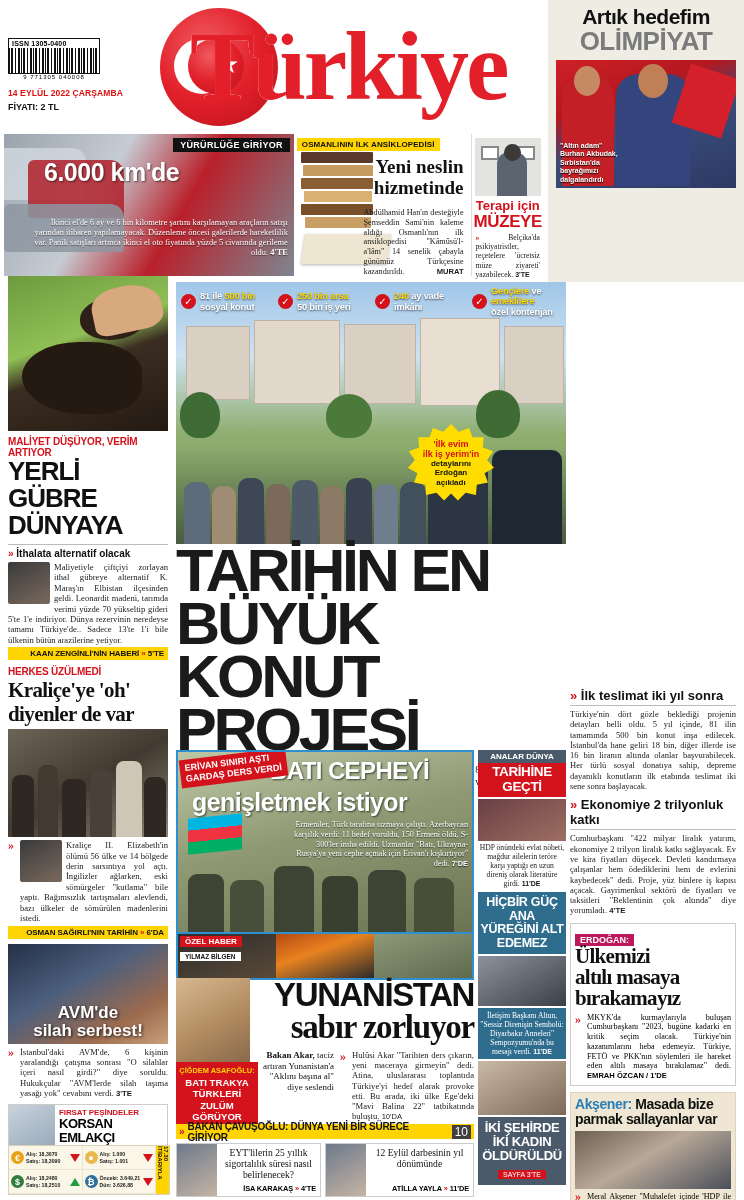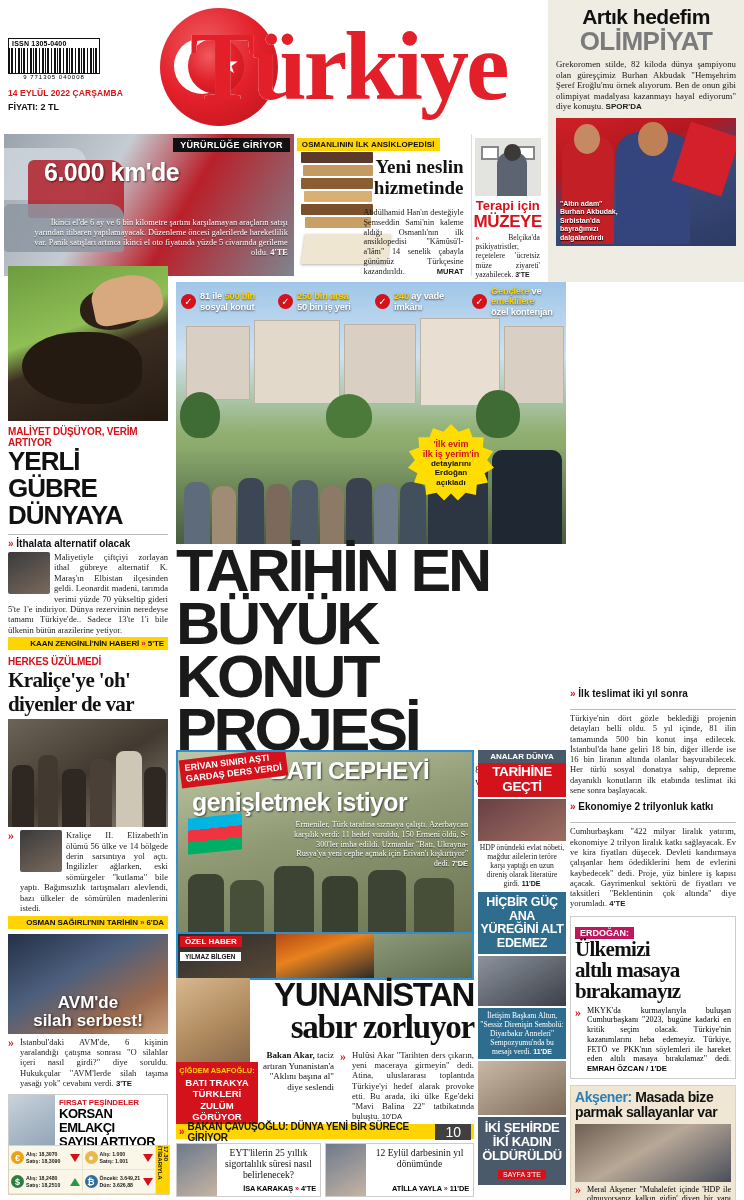--- a/index.html
+++ b/index.html
@@ -74,21 +74,21 @@
   .mus-photo { height:58px; margin:4px 3px 0; background:#e3e3e0; position:relative; overflow:hidden;}
   .mus-photo .fr { position:absolute; border:2px solid #888; background:#fff;}
   .mus-photo .per { position:absolute; left:22px; top:14px; width:30px; height:44px; background:#5b6470; border-radius:12px 12px 0 0;}
   .mus-photo .perh { position:absolute; left:29px; top:6px; width:17px; height:17px; background:#3c3a38; border-radius:50%;}
   .mus-h1 { font-size:13px; font-weight:700; color:#d4121c; text-align:center; margin-top:3px; line-height:14px;}
   .mus-h2 { font-size:17px; font-weight:700; color:#d4121c; text-align:center; line-height:18px; letter-spacing:-.4px;}
   .mus-p { font-family:"Liberation Serif",serif; font-size:7.6px; line-height:9.2px; color:#1a1a1a; padding:2px 4px 0; text-align:justify;}
   .mus-p .ref { font-family:"Liberation Sans",sans-serif; font-weight:700; font-size:7px;}
 
   
-  .left-col { position:absolute; left:8px; top:266px; width:160px; }
+  .left-col { position:absolute; left:8px; top:276px; width:160px; }
   .fert-photo { height:155px; background:linear-gradient(160deg,#6d9b3f 0%,#8fbf55 40%,#3b2d22 55%,#241a12 100%); position:relative; overflow:hidden;}
   .fert-photo .hand { position:absolute; right:6px; top:10px; width:70px; height:46px; background:#d8a97e; border-radius:40% 50% 30% 20%; transform:rotate(-12deg);}
   .fert-photo .soil1 { position:absolute; left:14px; top:66px; width:120px; height:72px; background:#241a12; border-radius:50% 45% 40% 55%;}
   .fert-photo .soil2 { position:absolute; right:22px; top:22px; width:66px; height:42px; background:#2d2117; border-radius:50% 40% 55% 45%;}
   .kicker-red { font-size:10px; font-weight:700; color:#d4121c; margin-top:5px; letter-spacing:-.2px;}
   .hl-1 { font-size:25px; font-weight:700; line-height:26px; letter-spacing:-1px; color:#111; margin-top:2px;}
   .hl-2 { font-size:26px; font-weight:700; line-height:27px; letter-spacing:-1px; color:#111;}
   .sub-rule { border-top:1px solid #bbb; margin-top:5px; padding-top:3px; font-size:10px; font-weight:700; color:#111;}
   .sub-rule .chev { color:#d4121c; font-weight:700; }
   .body-txt { font-family:"Liberation Serif",serif; font-size:8.6px; line-height:10.4px; text-align:justify; color:#1a1a1a; margin-top:3px;}
@@ -176,21 +176,21 @@
   .yun-cols { position:absolute; left:84px; top:72px; right:0; display:flex; gap:6px;}
   .yun-c1 { width:74px; font-family:"Liberation Serif",serif; font-size:9px; line-height:10.6px; text-align:right; color:#111;}
   .yun-c1 b { font-weight:700;}
   .yun-c2 { flex:1; font-family:"Liberation Serif",serif; font-size:8.6px; line-height:10.2px; text-align:justify; color:#1a1a1a; position:relative; padding-left:12px;}
   .yun-c2 .chev2 { font-size:12px;}
   .yun-c2 .ref { font-family:"Liberation Sans",sans-serif; font-weight:400; font-size:7.6px;}
 
   .bakan-bar { position:absolute; left:176px; top:1124px; width:298px; height:15px; background:#ffd400; display:flex; align-items:center; padding:0 3px; gap:3px;}
   .bakan-bar .c { color:#d4121c; font-weight:700; font-size:10px;}
   .bakan-bar .t { font-size:10px; font-weight:700; color:#111; letter-spacing:-.3px; flex:1;}
-  .bakan-bar .pg { background:#404040; color:#fff; font-size:14px; padding:0 10px;}
+  .bakan-bar .pg { background:#404040; color:#fff; font-size:12px; padding:0 3px;}
 
   .opin { position:absolute; top:1143px; border:1px solid #ccc; height:54px; display:flex; background:#fff;}
   .opin1 { left:176px; width:145px;}
   .opin2 { left:325px; width:149px;}
   .opin .ph { width:40px; background:linear-gradient(150deg,#6d7a8c,#c5b4a3);}
   .opin .tx { flex:1; padding:3px 4px; display:flex; flex-direction:column; justify-content:space-between;}
   .opin .q { font-family:"Liberation Serif",serif; font-size:9.6px; line-height:11px; text-align:center; color:#111;}
   .opin .n { font-size:7.4px; font-weight:700; text-align:right; letter-spacing:-.1px;}
   .opin .n .pg { color:#d4121c;}
 
@@ -207,21 +207,21 @@
   .ncol-ph2 { height:50px; background:linear-gradient(150deg,#8d939c,#3a3f48); margin:2px 0;}
   .ncol-ph3 { height:54px; background:linear-gradient(150deg,#c8b9a6,#7d6a58); margin:2px 0;}
   .ncol-box3 { background:#4a5a6a; color:#fff; text-align:center; padding:4px 2px;}
   .ncol-box3 .h { font-size:13px; font-weight:700; line-height:14px; letter-spacing:-.3px;}
   .ncol-box3 .pg { display:inline-block; background:#d4121c; color:#fff; font-size:7px; padding:1px 5px; margin-top:3px;}
 
   
   .right-col { position:absolute; left:570px; top:282px; width:166px;}
   .rc-p { font-family:"Liberation Serif",serif; font-size:8.5px; line-height:10.3px; text-align:justify; color:#1a1a1a;}
   .rc-p .ref { font-family:"Liberation Sans",sans-serif; font-weight:700; font-size:7.8px;}
-  .rc-sub { font-size:10px; font-weight:700; color:#111; border-bottom:1px solid #bbb; padding-bottom:10px; margin:6px 0 3px;}
+  .rc-sub { font-size:13px; font-weight:700; color:#111; border-bottom:1px solid #bbb; padding-bottom:2px; margin:6px 0 3px;}
   .rc-sub .chev { color:#d4121c;}
   .erd-box { border:1px solid #ccc; margin-top:6px; padding:4px;}
   .erd-tag { display:inline-block; background:#be185d; color:#fff; font-size:9px; font-weight:700; padding:1px 5px; vertical-align:top; margin-top:6px;}
   .erd-h { display:inline-block; width:112px; font-family:"Liberation Serif",serif; font-size:21px; font-weight:700; line-height:21px; letter-spacing:-.7px; color:#111; vertical-align:top;}
   .erd-p { font-family:"Liberation Serif",serif; font-size:8.1px; line-height:9.7px; text-align:justify; margin-top:4px; padding-left:12px; position:relative;}
   .erd-p .chev2 { font-size:12px;}
 
   .aks-box { margin-top:6px; background:#efe6d3; border:1px solid #ded2bb; padding:4px;}
   .aks-h { font-size:14px; font-weight:700; line-height:15.5px; letter-spacing:-.4px; color:#111;}
   .aks-h .blue { color:#2a7fb8;}
@@ -249,24 +249,20 @@
         <div style="position:absolute;left:56px;top:46px;color:#fff;font-size:26px;line-height:20px;">★</div>
       </div>
       <div class="logo-text">Türkiye</div>
     </div>
     <div class="site-url">www.turkiyegazetesi.com.tr</div>
   </div>
 
   <div class="sports-box">
     <div class="sports-k1">Artık hedefim</div>
     <div class="sports-k2">OLİMPİYAT</div>
-    <div class="sports-p">
-      <span>Grekoromen stilde, 82 kiloda dünya şampiyonu olan güreşçimiz Burhan Akbudak "Hemşehrim Şeref Eroğlu'mu örnek alıyorum. Ben de onun gibi olimpiyat madalyası kazanmayı hayal ediyorum" diye konuştu.</span>
-      <span class="ref">SPOR'DA</span>
-    </div>
     <div class="sports-photo">
       <div class="wr1"></div>
         <div class="head1"></div>
       <div class="wr2"></div>
         <div class="head2"></div>
       <div style="position:absolute;right:4px;top:10px;width:52px;height:62px;background:#d3202a;transform:rotate(18deg);"></div>
       <div class="sports-cap">"Altın adam" Burhan Akbudak, Sırbistan'da bayrağımızı dalgalandırdı</div>
     </div>
   </div>
 

